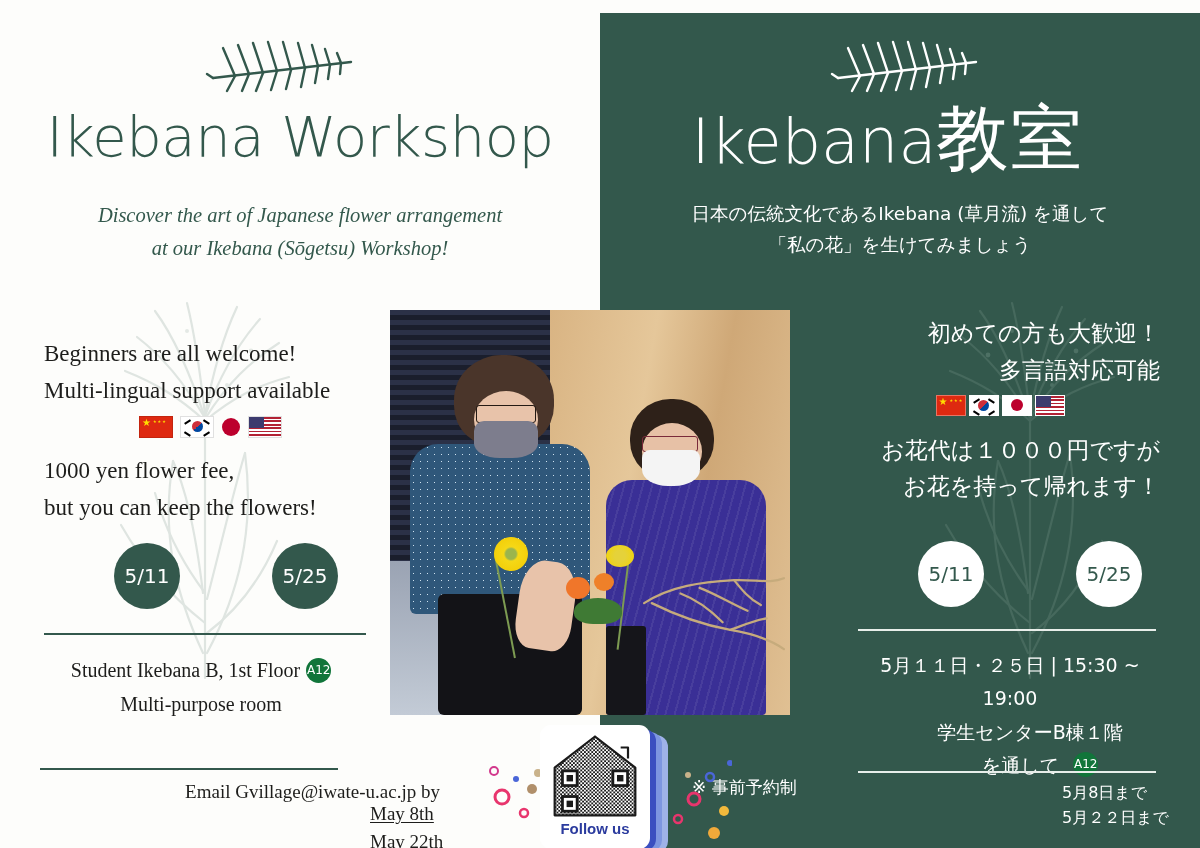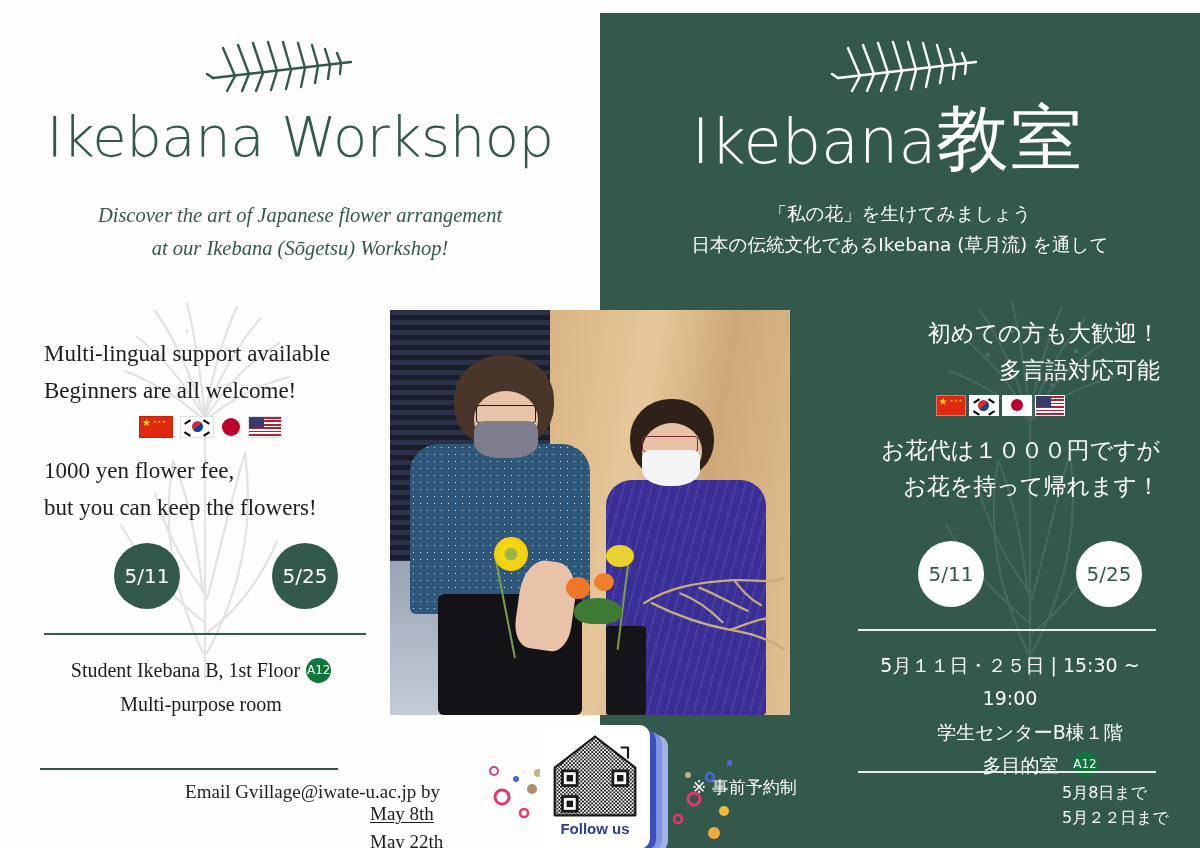--- a/index.html
+++ b/index.html
@@ -362,22 +362,22 @@
   </svg>
 
   <div class="title-en">Ikebana Workshop</div>
 
   <div class="subtitle-en">
     <div>Discover the art of Japanese flower arrangement</div>
     <div>at our Ikebana (Sōgetsu) Workshop!</div>
   </div>
 
   <div class="body-en">
+    <div>Beginners are all welcome!</div>
     <div>Multi-lingual support available</div>
-    <div>Beginners are all welcome!</div>
     <div class="flags">
       <span class="flag flag-cn"></span>
       <span class="flag flag-kr">
         <span class="b1"></span>
           <span class="b2"></span>
           <span class="b3"></span>
           <span class="b4"></span>
         <span class="circ"></span>
       </span>
       <span class="flag flag-jp">
@@ -473,22 +473,22 @@
       <path d="M136 32 L132 22"></path>
         <path d="M136 32 L135 43"></path>
     </g>
   </svg>
 
   <div class="title-jp">
     <span>Ikebana</span><span class="kanji">教室</span>
   </div>
 
   <div class="subtitle-jp">
+    <div>日本の伝統文化であるIkebana (草月流) を通して</div>
     <div>「私の花」を生けてみましょう</div>
-    <div>日本の伝統文化であるIkebana (草月流) を通して</div>
   </div>
 
   <div class="body-jp">
     <div>初めての方も大歓迎！</div>
     <div>多言語対応可能</div>
     <div class="flags-r">
       <span class="flag flag-cn"></span>
       <span class="flag flag-kr">
         <span class="b1"></span>
           <span class="b2"></span>
@@ -513,21 +513,21 @@
     <div class="dcircle dcircle-light" style="left:38px; top:0;">5/11</div>
     <div class="dcircle dcircle-light" style="left:196px; top:0;">5/25</div>
   </div>
 
   <div class="rule rule-light" style="left:858px; top:616px; width:298px;"></div>
 
   <div class="details-jp">
     <div>5月１１日・２５日 |  15:30 ~ 19:00</div>
     <div class="l2">学生センターB棟１階</div>
     <div class="l3">
-      <span>多目的室</span><span class="badge-a12" style="margin-left:14px;">A12</span>
+      <span>を通して</span><span class="badge-a12" style="margin-left:14px;">A12</span>
     </div>
   </div>
 
   <div class="rule rule-light" style="left:858px; top:758px; width:298px;"></div>
 
   <div class="resv-jp">
     <div>
       <span>※</span>
       <span>事前予約制</span>
     </div>

